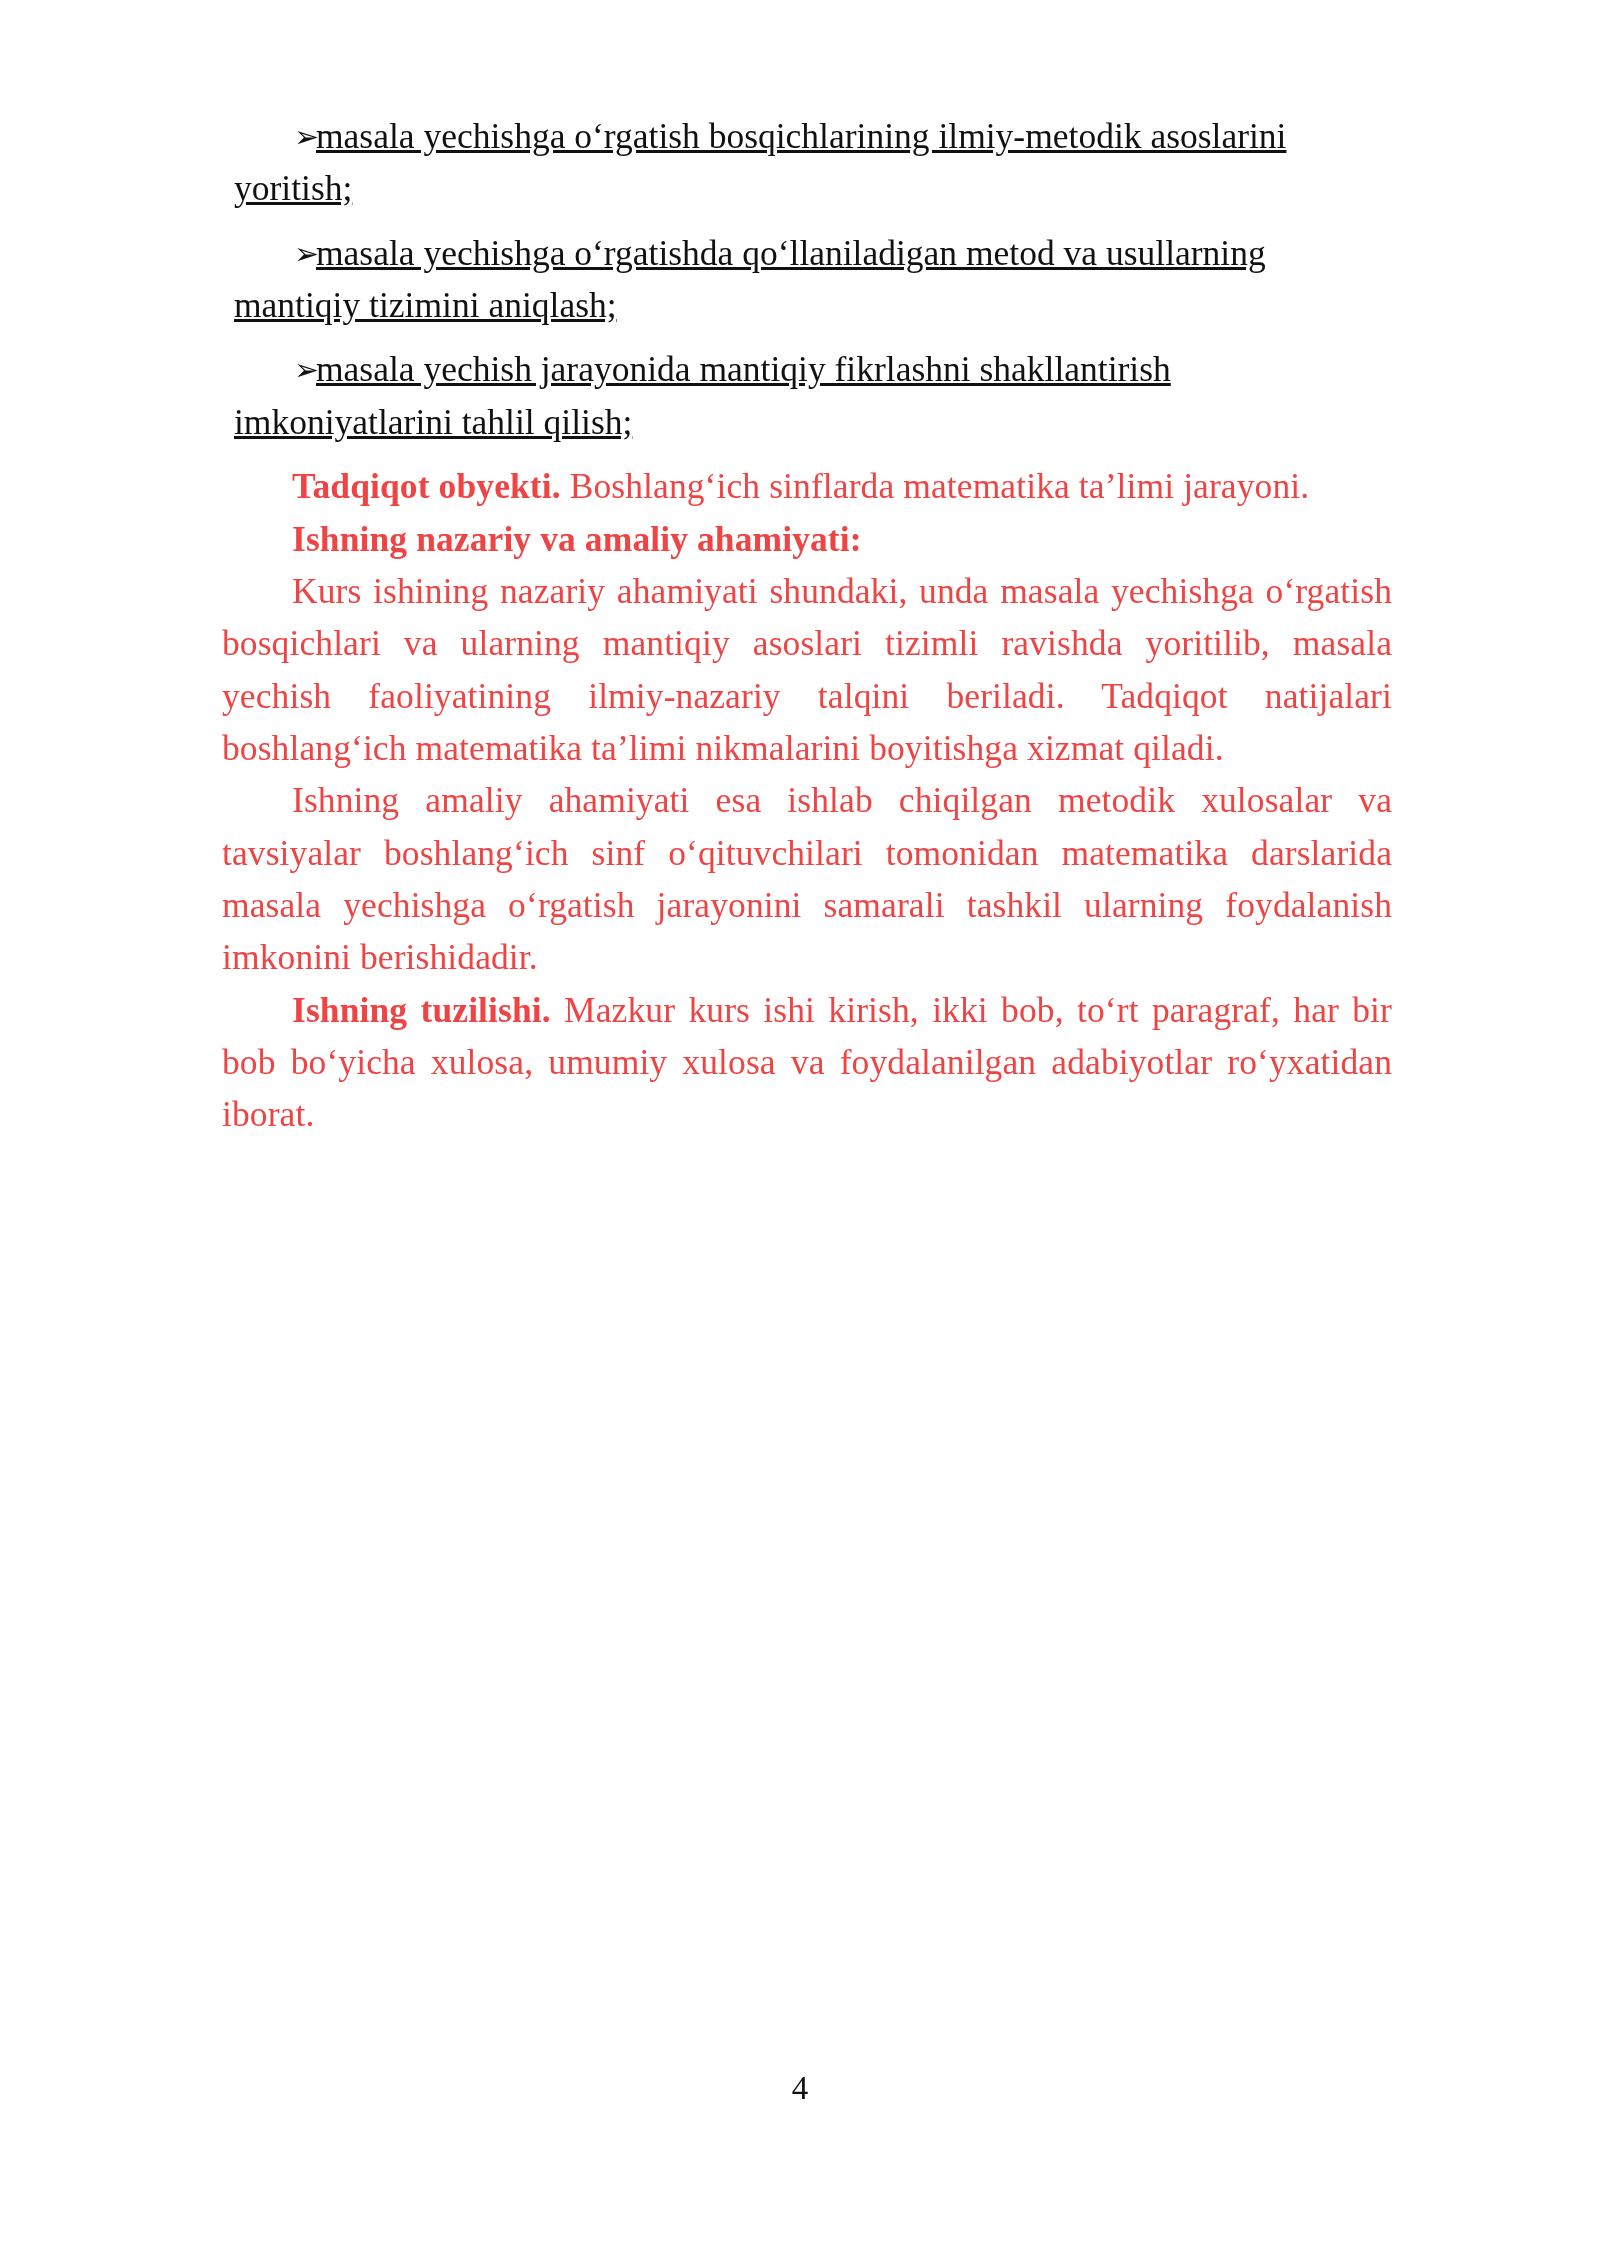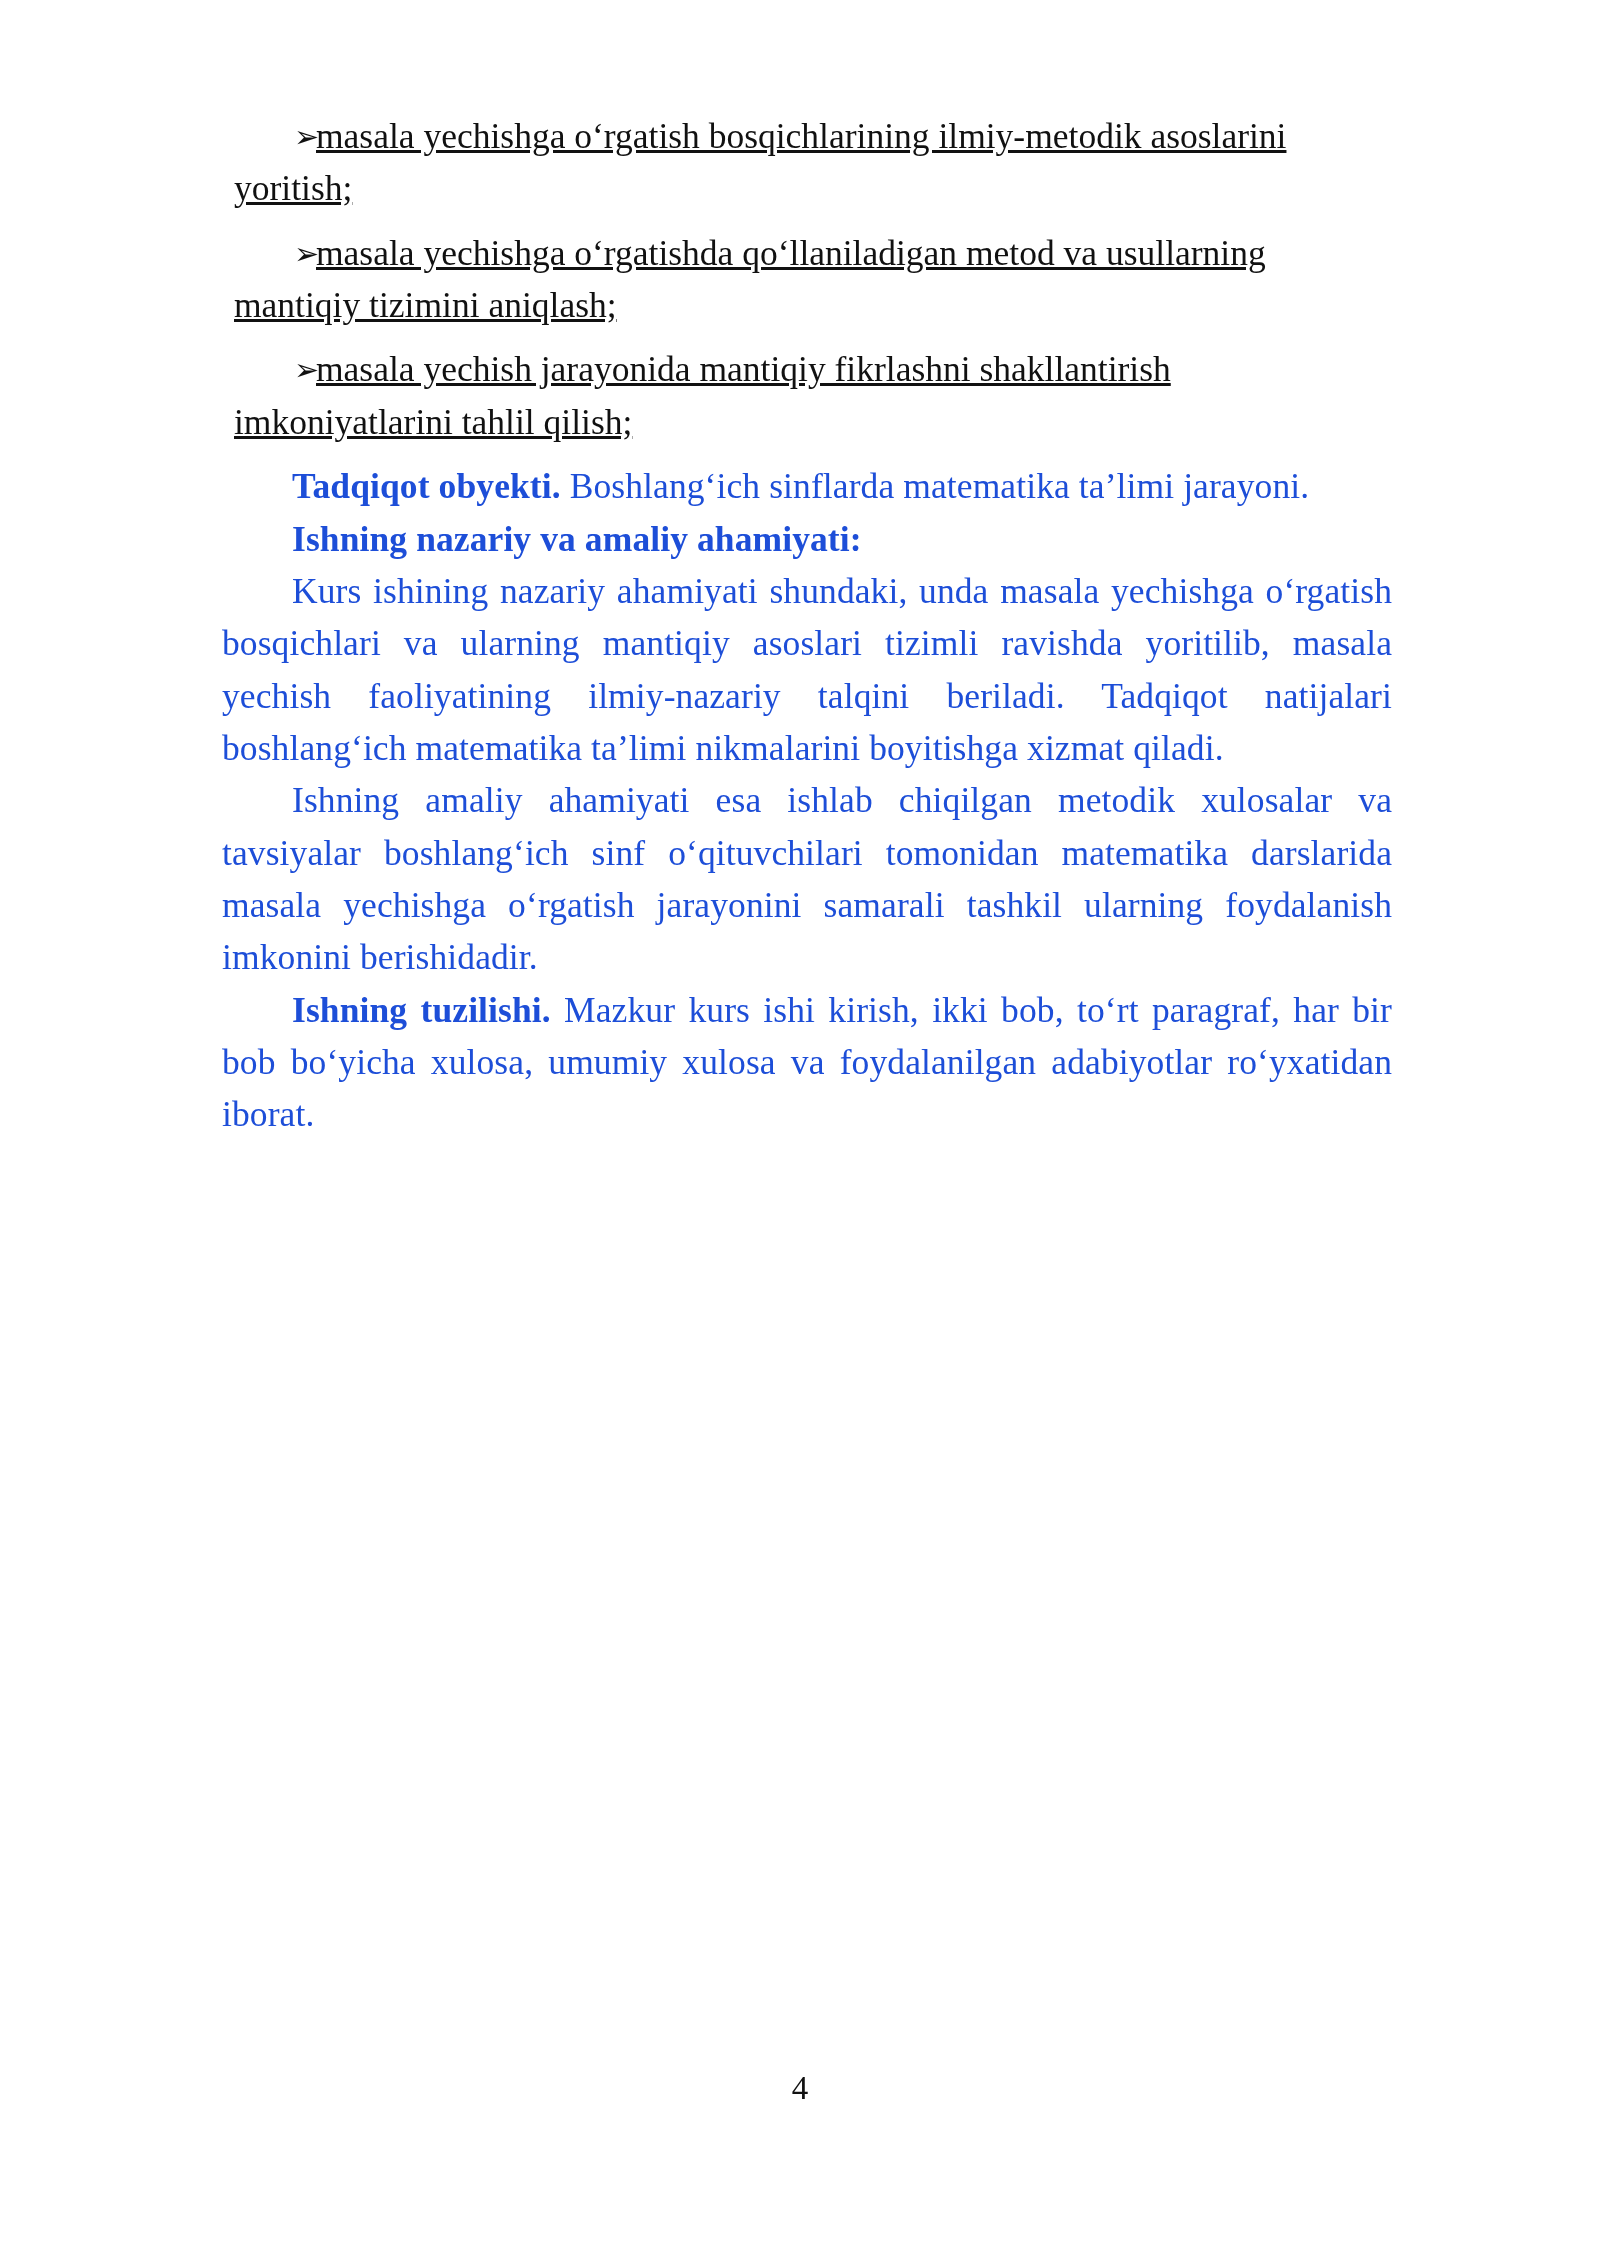--- a/index.html
+++ b/index.html
@@ -27,21 +27,21 @@
     width: 1170px;
   }
 
   
   .para {
     font-size: 35.5px;
     line-height: 1.475;
     text-align: justify;
     text-justify: inter-word;
     margin: 0;
-    color: #1d4ed8;
+    color: #ef4444;
     letter-spacing: 0.1px;
   }
   .para.left {
     text-align: left;
   }
   .indent {
     text-indent: 70px;
   }
 
   

